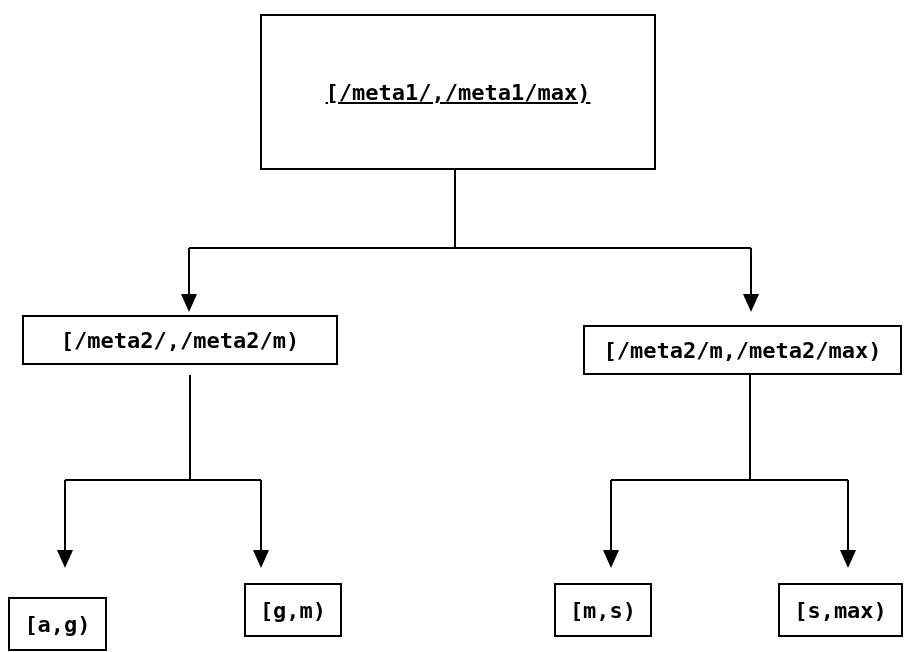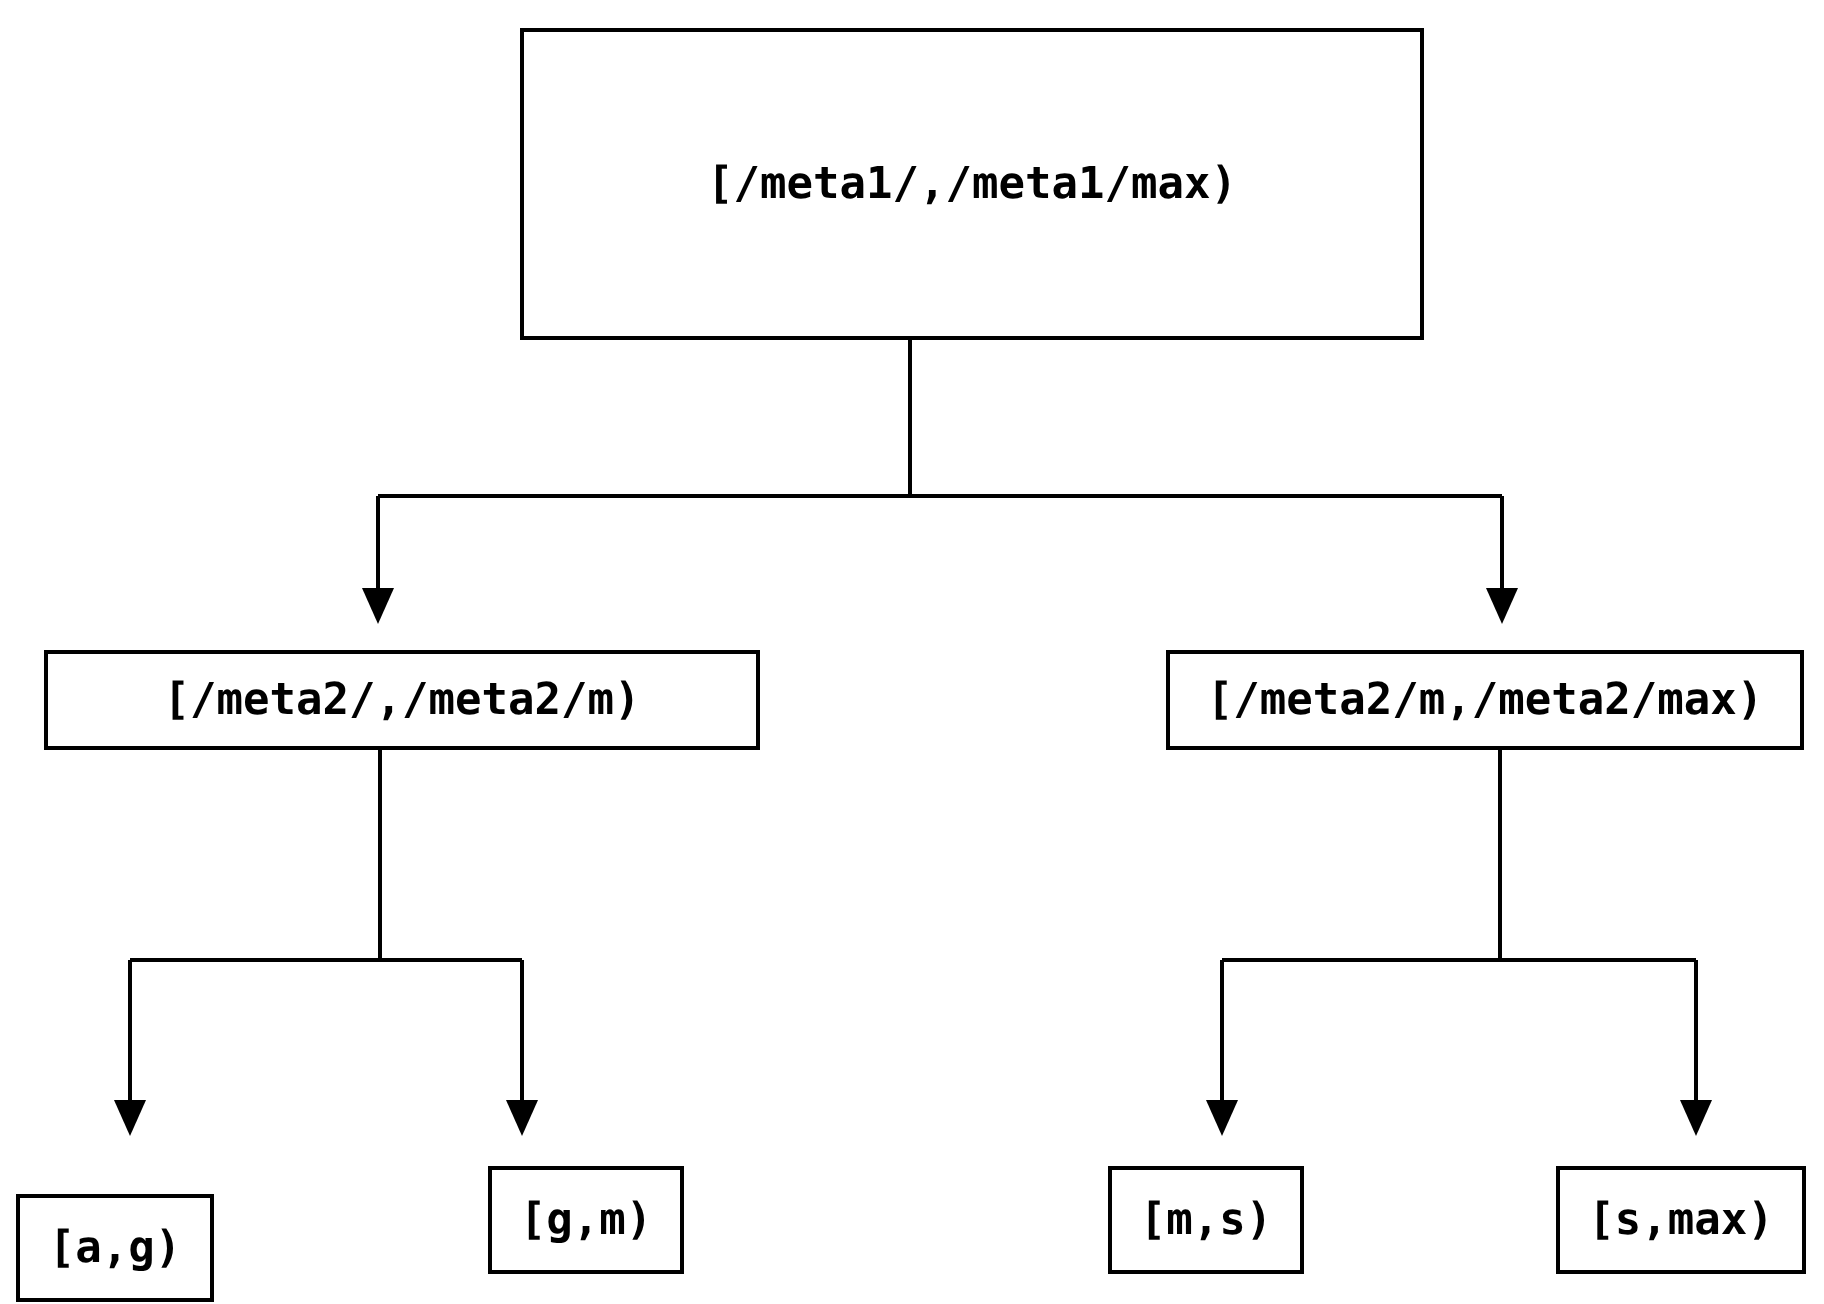--- a/index.html
+++ b/index.html
@@ -30,23 +30,23 @@
     align-items: center;
     justify-content: center;
     color: #000000;
     font-size: 22px;
     font-weight: bold;
     letter-spacing: 0;
     white-space: nowrap;
     box-sizing: border-box;
   }
   
-  .node-root      { left: 260px; top: 14px;  width: 452px; height: 156px; }
+  .node-root      { left: 260px; top: 14px;  width: 396px; height: 156px; text-decoration: underline; }
   
-  .node-l2-left   { left: 22px;  top: 325px; width: 358px; height: 50px; }
+  .node-l2-left   { left: 22px;  top: 315px; width: 316px; height: 50px; }
   .node-l2-right  { left: 583px; top: 325px; width: 319px; height: 50px; }
   
   .node-leaf-ag   { left: 8px;   top: 583px; width: 99px;  height: 54px; margin-top: 14px; }
   .node-leaf-gm   { left: 204px; top: 583px; width: 98px;  height: 54px; margin-left: 40px; }
   .node-leaf-ms   { left: 554px; top: 583px; width: 98px;  height: 54px; }
   .node-leaf-smax { left: 778px; top: 583px; width: 125px; height: 54px; }
 </style>
 </head>
 <body>
 

